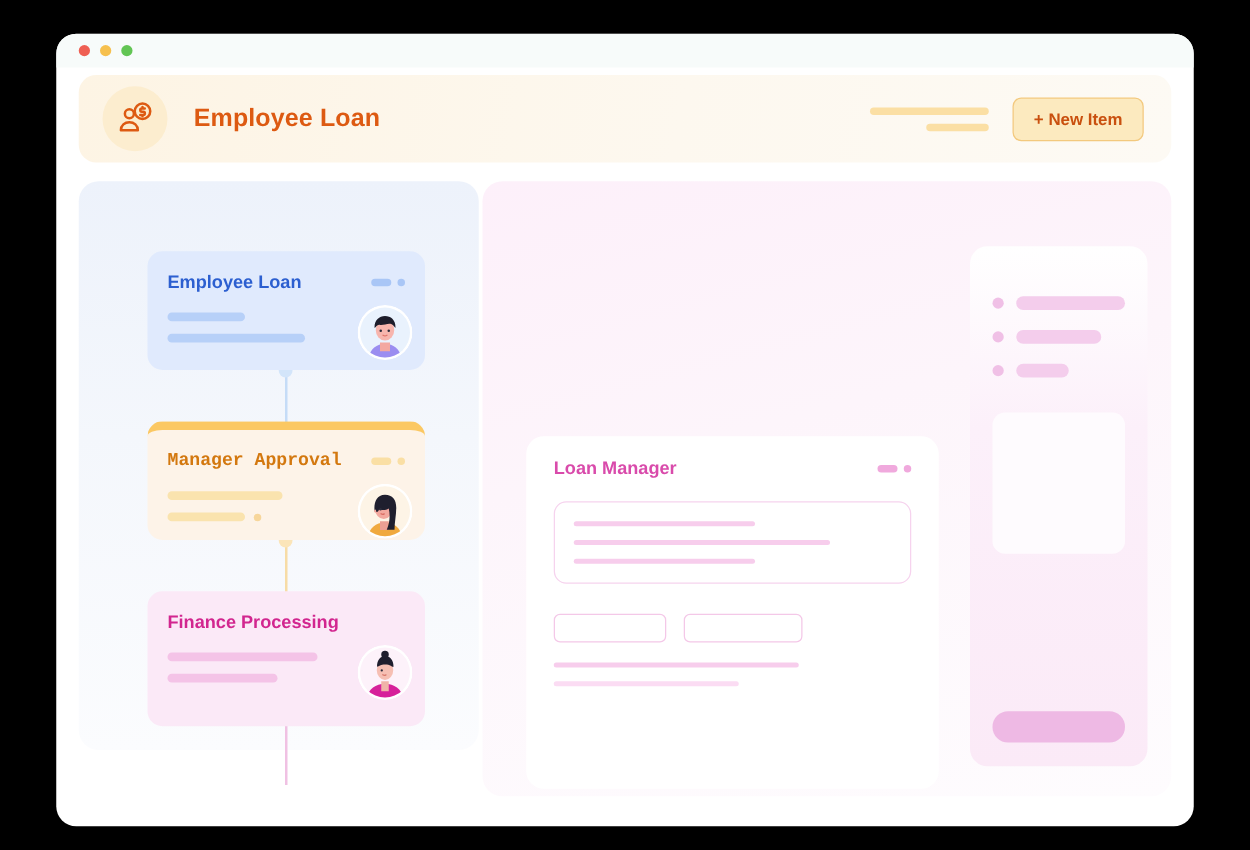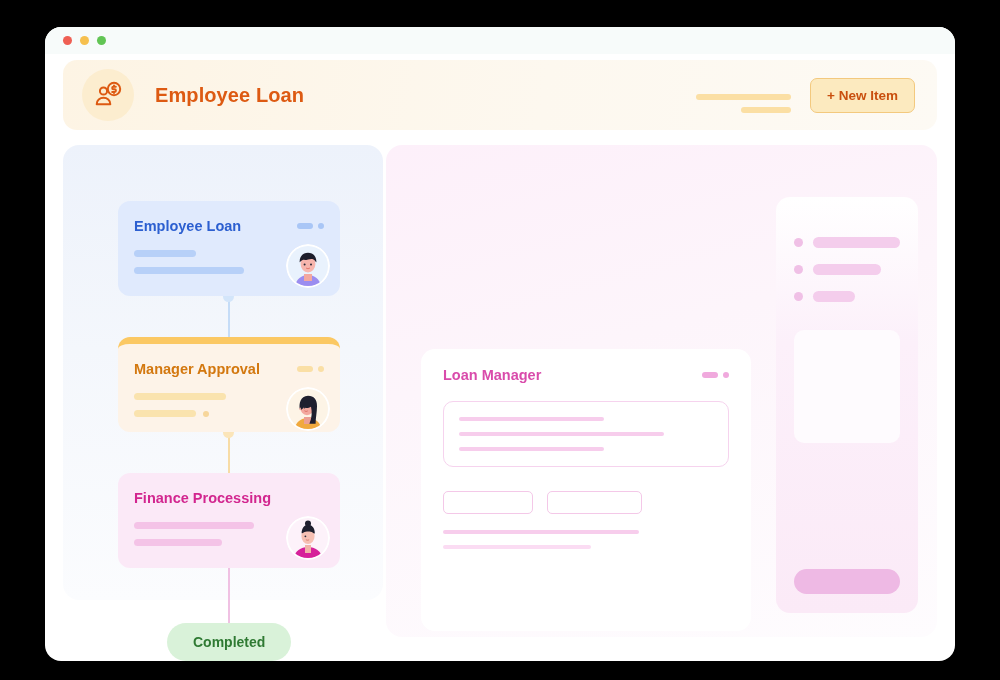--- a/index.html
+++ b/index.html
@@ -64,21 +64,21 @@
   .header-title {
     margin-left: 21px;
     font-size: 20px;
     font-weight: bold;
     color: #dd5a12;
     letter-spacing: .1px;
   }
   .header-right {
     margin-left: auto;
     display: flex;
-    align-items: flex-end;
+    align-items: center;
     gap: 19px;
   }
   .skel-stack { display: flex; flex-direction: column; align-items: flex-end; gap: 7px; }
   .skel-bar { background: #fbdfa4; border-radius: 4px; height: 6px; }
   .new-item-btn {
     background: #fceabf;
     border: 1px solid #f3c97e;
     color: #c9500f;
     font-size: 13.5px;
     font-weight: bold;
@@ -114,26 +114,26 @@
 
   .flow-card {
     position: absolute;
     width: 222px;
     left: 55px;
     border-radius: 12px;
     padding: 17px 16px 14px 16px;
   }
   .flow-card.blue   { top: 56px;  height: 95px; background: #e0eafd; }
   .flow-card.orange { top: 192px; height: 95px; background: #fdf3e8; border-top: 7px solid #fbc863; }
-  .flow-card.pink   { top: 328px; height: 95px; background: #fbe9f7; }
+  .flow-card.pink   { top: 328px; height: 108px; background: #fbe9f7; }
 
   .fc-head { display: flex; align-items: center; }
   .fc-title { font-size: 14.5px; font-weight: bold; }
   .flow-card.blue   .fc-title { color: #2c5fd0; }
-  .flow-card.orange .fc-title { color: #d3780f; }
+  .flow-card.orange .fc-title { color: #d3780f; font-family: Liberation Mono, monospace; }
   .flow-card.pink   .fc-title { color: #d2268f; }
 
   .fc-menu { margin-left: auto; display: flex; align-items: center; gap: 5px; }
   .menu-pill { width: 16px; height: 6px; border-radius: 3px; }
   .menu-dot  { width: 6px; height: 6px; border-radius: 50%; }
   .flow-card.blue   .menu-pill, .flow-card.blue   .menu-dot { background: #a9c6f6; }
   .flow-card.orange .menu-pill, .flow-card.orange .menu-dot { background: #fadfa5; }
 
   .fc-body { position: relative; margin-top: 16px; }
   .fc-lines { display: flex; flex-direction: column; gap: 10px; }
@@ -385,21 +385,20 @@
                 <path d="M15.6 17.4c0-5.6 3-8.6 6.6-8.6s6.6 3 6.6 8.2c0 1-1 .4-2.2-.4-2.4-1.6-7-1.2-9-0-1 .6-2 1.4-2-.2z" fill="#1f1f2e"></path>
                 <circle cx="22" cy="7.6" r="3" fill="#1f1f2e"></circle>
                 <circle cx="19.4" cy="20.3" r=".9" fill="#2b2b3a"></circle>
                 <path d="M20.2 23.8c.9.6 1.8.6 2.6.1" stroke="#d97c6f" stroke-width="1" fill="none" stroke-linecap="round"></path>
               </g>
             </svg>
           </div>
         </div>
       </div>
 
-      <div class="completed-badge">Completed</div>
     </div>
   </div>
 
   <div class="right-panel">
 
 
     <div class="form-card loan">
       <div class="form-head">
         <span class="form-title">Loan Manager</span>
         <span class="form-menu">

